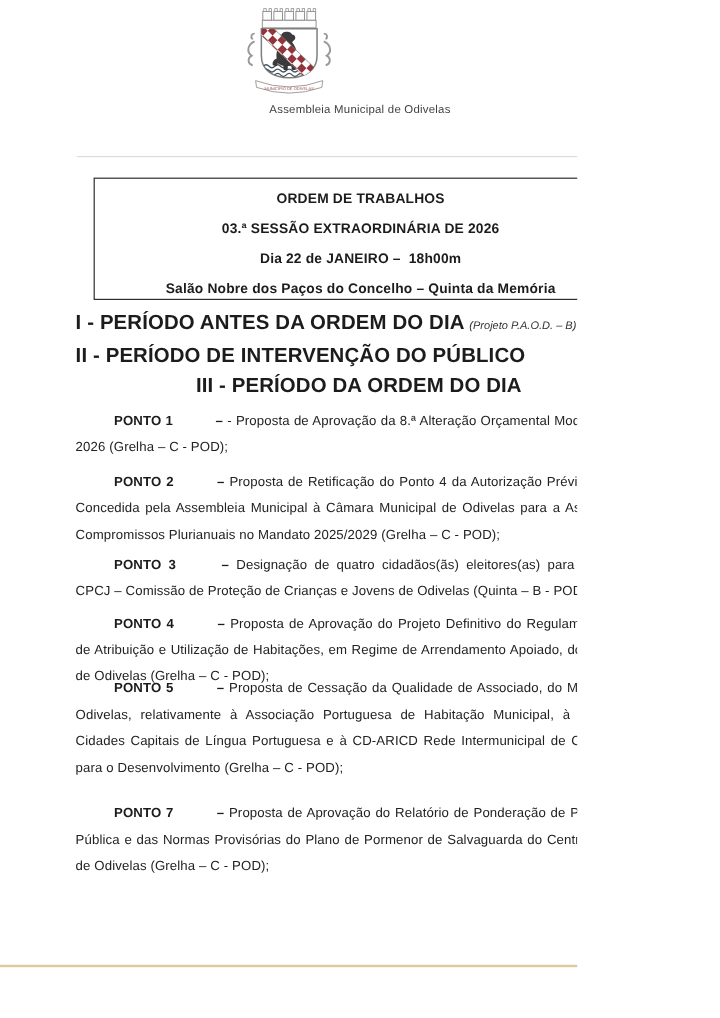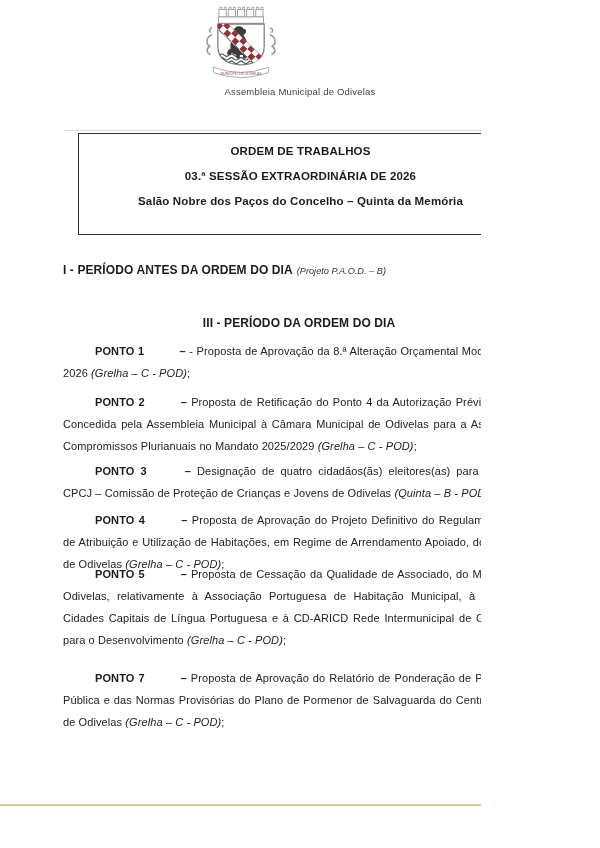--- a/index.html
+++ b/index.html
@@ -16,45 +16,45 @@
   .org-name{
     position:absolute;top:86px;left:0;width:600px;text-align:center;
     font-size:9.5px;color:#3f3f3f;letter-spacing:.2px;
   }
 
   
   .scan-line{position:absolute;top:130px;left:64px;width:530px;height:1px;background:#dcdcdc;}
 
   
   .title-box{
-    position:absolute;top:133px;left:78px;width:443px;height:95px;
+    position:absolute;top:148px;left:78px;width:443px;height:95px;
     border:1.5px solid #2e2e2e;background:#fff;
     padding-top:5px;
   }
   .tline{
     line-height:25px;text-align:center;font-weight:bold;font-size:11.5px;
     color:#1c1c1c;white-space:pre-wrap;letter-spacing:.15px;
   }
 
   
   .sec{position:absolute;left:63px;width:476px;line-height:22px;}
   .sec1{top:258px;} .sec2{top:286px;} .sec3{top:311px;text-align:center;}
-  .sec-label{font-weight:bold;font-size:12px;color:#1c1c1c;letter-spacing:.1px;}
+  .sec-label{font-weight:bold;font-size:17px;color:#1c1c1c;letter-spacing:.1px;}
   .sec-note{font-style:italic;font-size:9.2px;color:#333;margin-left:4px;}
 
   
   .point{
     position:absolute;left:63px;width:474px;margin:0;
     font-size:11px;line-height:22px;text-align:justify;color:#222;
     letter-spacing:.1px;
   }
   .pt1{top:340px;} .pt2{top:391px;} .pt3{top:460px;}
   .pt4{top:509px;} .pt5{top:563px;} .pt6{top:667px;}
   .pt-label,.pt-dash{font-weight:bold;color:#1b1b1b;margin-left:32px;}
-  .pt-note{font-style:italic;}
+  .pt-note{}
 
   
   .page-number{position:absolute;top:755px;left:490px;width:20px;text-align:center;font-size:11px;color:#333;}
 
   
   .footer-rule{position:absolute;top:804px;left:0;width:600px;height:2px;background:#dcc9a2;}
   .footer{
     position:absolute;top:807px;left:0;width:600px;text-align:center;
     font-size:9px;line-height:12.5px;color:#807d76;letter-spacing:.2px;
   }
@@ -135,25 +135,29 @@
     </svg>
   </div>
 
   <div class="org-name">Assembleia Municipal de Odivelas</div>
 
   <div class="scan-line"></div>
 
   <div class="title-box">
     <div class="tline">ORDEM DE TRABALHOS</div>
     <div class="tline">03.ª SESSÃO EXTRAORDINÁRIA DE 2026</div>
+    <div class="tline">Dia 22 de JANEIRO –  18h00m</div>
     <div class="tline">Salão Nobre dos Paços do Concelho – Quinta da Memória</div>
   </div>
 
   <div class="sec sec1">
     <span class="sec-label">I - PERÍODO ANTES DA ORDEM DO DIA</span><span class="sec-note">(Projeto P.A.O.D. – B)</span>
+  </div>
+  <div class="sec sec2">
+    <span class="sec-label">II - PERÍODO DE INTERVENÇÃO DO PÚBLICO</span><span class="sec-note"></span>
   </div>
   <div class="sec sec3">
     <span class="sec-label">III - PERÍODO DA ORDEM DO DIA</span><span class="sec-note"></span>
   </div>
 
   <p class="point pt1"><span class="pt-label">PONTO 1</span><span class="pt-dash"> – </span><span class="pt-body">- Proposta de Aprovação da 8.ª Alteração Orçamental Modificativa de 2026 </span><span class="pt-note">(Grelha – C - POD)</span><span class="pt-suffix">;</span></p>
 
   <p class="point pt2"><span class="pt-label">PONTO 2</span><span class="pt-dash"> – </span><span class="pt-body">Proposta de Retificação do Ponto 4 da Autorização Prévia Genérica Concedida pela Assembleia Municipal à Câmara Municipal de Odivelas para a Assunção de Compromissos Plurianuais no Mandato 2025/2029 </span><span class="pt-note">(Grelha – C - POD)</span><span class="pt-suffix">;</span></p>
 
   <p class="point pt3"><span class="pt-label">PONTO 3</span><span class="pt-dash"> – </span><span class="pt-body">Designação de quatro cidadãos(ãs) eleitores(as) para intervir na CPCJ – Comissão de Proteção de Crianças e Jovens de Odivelas </span><span class="pt-note">(Quinta – B - POD)</span><span class="pt-suffix">;</span></p>

